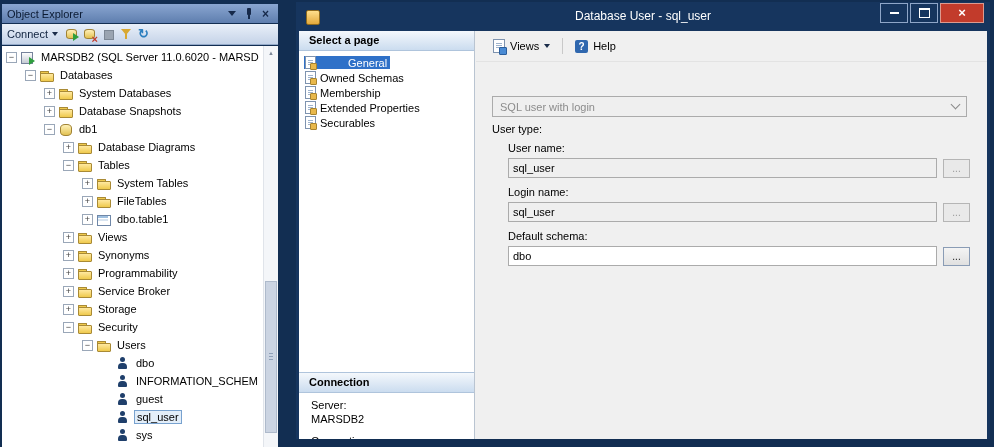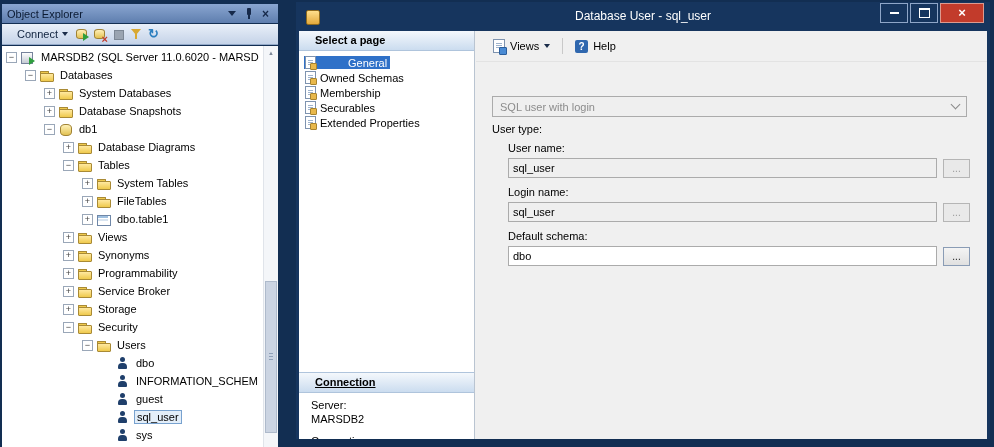--- a/index.html
+++ b/index.html
@@ -14,21 +14,21 @@
   .oe-title{flex:1;white-space:nowrap;overflow:hidden;}
   .oe-tb-ic{display:flex;align-items:center;justify-content:center;width:15px;height:15px;margin-left:2px;color:#16294A;}
   .chev-down{width:0;height:0;border-left:4px solid transparent;border-right:4px solid transparent;border-top:5px solid #16294A;}
   .pin{position:relative;width:12px;height:13px;}
   .pin::before{content:'';position:absolute;left:4px;top:1px;width:4px;height:7px;background:#16294A;border-radius:1px;}
   .pin::after{content:'';position:absolute;left:5px;top:8px;width:2px;height:4px;background:#16294A;}
   .x-glyph{font-size:12px;font-weight:bold;line-height:12px;}
 
   .oe-toolbar{position:absolute;left:2px;top:24px;right:2px;height:21px;
     background:linear-gradient(#E9F0F9,#C5D3E8);border-bottom:1px solid #93A9C8;
-    display:flex;align-items:center;padding:0 12px;font-size:11px;color:#10233F;box-sizing:border-box;}
+    display:flex;align-items:center;padding:0 2px;font-size:11px;color:#10233F;box-sizing:border-box;}
   .oe-connect{display:flex;align-items:center;gap:4px;padding:1px 5px 1px 3px;}
   .chev-sm{width:0;height:0;border-left:3px solid transparent;border-right:3px solid transparent;border-top:4px solid #1A2C49;}
   .tbi{width:16px;height:16px;position:relative;flex:0 0 16px;margin:0 1px;}
   .tbi-cyl::before{content:'';position:absolute;left:2px;top:3px;width:9px;height:8px;
     background:linear-gradient(#FFF0B8,#E3C253);border:1px solid #A08233;border-radius:4px/3px;}
   .tbi-connect::after{content:'';position:absolute;right:1px;bottom:1px;width:0;height:0;
     border-left:6px solid #2E9E3E;border-top:4px solid transparent;border-bottom:4px solid transparent;}
   .tbi-disconnect::after{content:'×';position:absolute;right:0;bottom:-3px;color:#C23B2B;font-size:11px;font-weight:bold;}
   .tbi-stop::before{content:'';position:absolute;left:4px;top:4px;width:8px;height:8px;background:#9AA4B1;border:1px solid #7C8795;}
   .tbi-filter::before{content:'';position:absolute;left:3px;top:3px;width:0;height:0;
@@ -70,31 +70,31 @@
   .cap-btn{width:28px;height:20px;background:#16355E;border:1px solid #8FA6C8;display:flex;align-items:center;justify-content:center;box-sizing:border-box;}
   .cap-btn.close{width:44px;background:#C23B2B;border-color:#DC9A8F;}
   .glyph-min{width:9px;height:2px;background:#fff;}
   .glyph-max{width:9px;height:7px;border:1px solid #fff;border-top-width:2px;}
   .glyph-close{color:#fff;font-size:13px;font-weight:bold;line-height:16px;}
 
   .dlg-body{position:absolute;top:29px;left:3px;right:3px;bottom:0;background:#F0F0F0;overflow:hidden;}
 
   .pane-left{position:absolute;left:0;top:0;width:176px;bottom:0;background:#FFFFFF;border-right:1px solid #B9C4D1;box-sizing:border-box;overflow:hidden;}
   .pane-header{height:19px;background:linear-gradient(#F4F8FC,#CBDCEF);border-bottom:1px solid #AFC4DC;
-    font-weight:bold;font-size:11px;line-height:19px;padding-left:16px;color:#000;}
+    font-weight:bold;font-size:11px;line-height:19px;padding-left:10px;color:#000;}
   .page-list{padding-top:4px;}
   .page-item{height:15px;display:flex;align-items:center;padding-left:5px;font-size:11px;}
   .page-inner{display:inline-flex;align-items:center;gap:4px;padding:0 3px 0 1px;}
   .page-item.selected .page-inner{background:#2F71C8;color:#fff;gap:32px;}
   .doc-ico{width:11px;height:13px;background:#FFF;border:1px solid #7E93AF;position:relative;display:inline-block;box-sizing:border-box;flex:0 0 11px;}
   .doc-ico::before{content:'';position:absolute;left:2px;top:3px;right:2px;height:1px;background:#9FB3CC;box-shadow:0 2px 0 #9FB3CC,0 4px 0 #9FB3CC;}
   .doc-ico::after{content:'';position:absolute;right:-2px;bottom:-2px;width:5px;height:5px;background:#E8B84B;border:1px solid #A8842F;border-radius:1px;}
 
   .conn{position:absolute;left:0;right:0;top:341px;}
-  .conn .pane-header{border-top:1px solid #AFC4DC;text-decoration:underline;}
+  .conn .pane-header{border-top:1px solid #AFC4DC;}
   .conn-body{padding:6px 0 0 12px;font-size:11px;color:#000;}
   .conn-body .val{margin-top:2px;}
   .conn-body .second{margin-top:10px;}
 
   .pane-right{position:absolute;left:177px;right:0;top:0;bottom:0;background:#F0F0F0;}
   .dlg-toolbar{position:absolute;top:0;left:0;right:0;height:31px;display:flex;align-items:center;padding-left:10px;border-bottom:1px solid #E3E3E3;box-sizing:border-box;}
   .tb-btn{display:flex;align-items:center;gap:5px;padding:4px 7px;font-size:11px;color:#000;}
   .tb-sep{width:1px;height:16px;background:#C9C9C9;margin:0 5px;}
   .script-ico{width:12px;height:14px;background:#fff;border:1px solid #7E93AF;position:relative;box-sizing:border-box;}
   .script-ico::before{content:'';position:absolute;left:2px;top:3px;right:2px;height:1px;background:#9FB3CC;box-shadow:0 2px 0 #9FB3CC,0 4px 0 #9FB3CC;}
@@ -330,27 +330,27 @@
             </div>
             <div class="page-item">
               <span class="page-inner">
                 <span class="doc-ico"></span>
                 <span>Membership</span>
               </span>
             </div>
             <div class="page-item">
               <span class="page-inner">
                 <span class="doc-ico"></span>
-                <span>Securables</span>
+                <span>Extended Properties</span>
               </span>
             </div>
             <div class="page-item">
               <span class="page-inner">
                 <span class="doc-ico"></span>
-                <span>Extended Properties</span>
+                <span>Securables</span>
               </span>
             </div>
           </div>
         <div class="conn">
           <div class="pane-header">Connection</div>
           <div class="conn-body">
             <div>Server:</div>
             <div class="val">MARSDB2</div>
             <div class="second">Connection:</div>
           </div>

